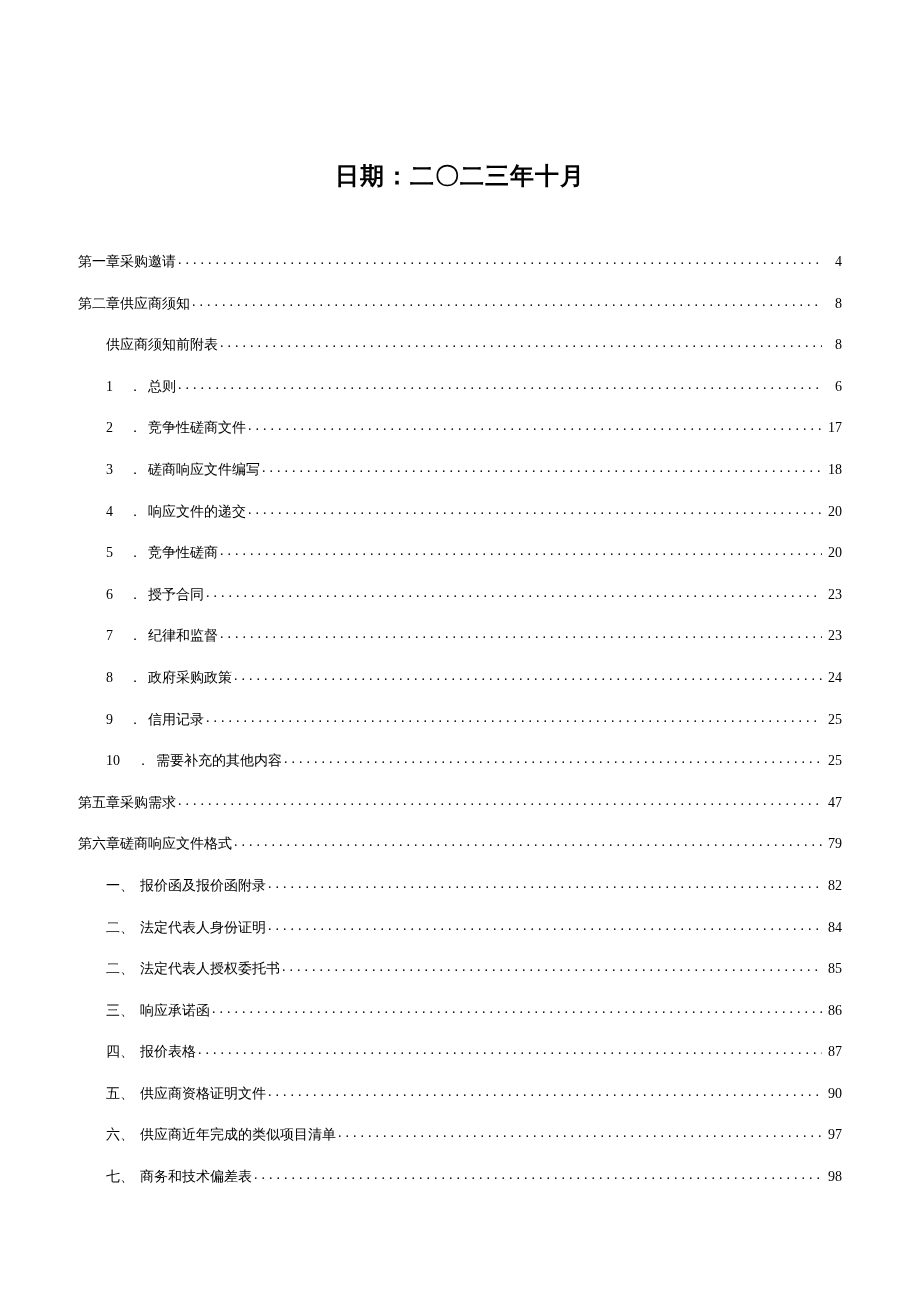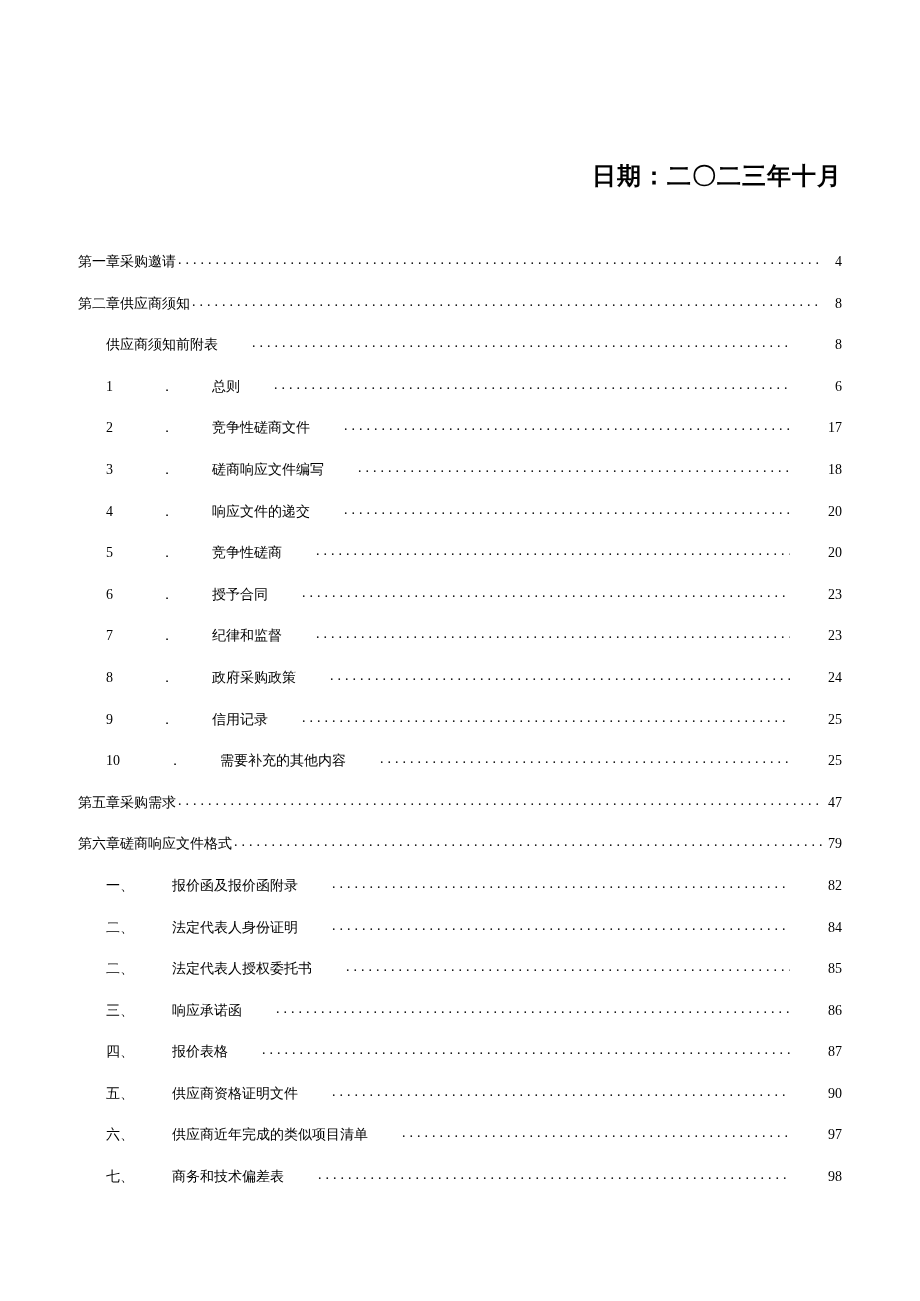--- a/index.html
+++ b/index.html
@@ -9,21 +9,21 @@
     }
     body {
       background: #ffffff;
       font-family: "SimSun", "宋体", serif;
       width: 920px;
       height: 1301px;
       padding: 160px 78px 100px 78px;
       color: #000000;
     }
     .title {
-      text-align: right;
+      text-align: center;
       font-size: 24px;
       font-weight: bold;
       font-family: "SimHei", "黑体", sans-serif;
       margin-bottom: 60px;
       letter-spacing: 1px;
     }
     .toc {
       font-size: 14px;
       line-height: 1.4;
     }
@@ -31,21 +31,20 @@
       display: flex;
       align-items: center;
       margin-bottom: 22px;
       white-space: nowrap;
     }
     .toc-entry.level-1 {
       padding-left: 0;
     }
     .toc-entry.level-2 {
       padding-left: 28px;
-      gap: 32px;
     }
     .toc-num {
       font-family: "Times New Roman", serif;
       margin-right: 12px;
       min-width: 10px;
     }
     .toc-num.wide {
       min-width: 18px;
     }
     .toc-prefix {

